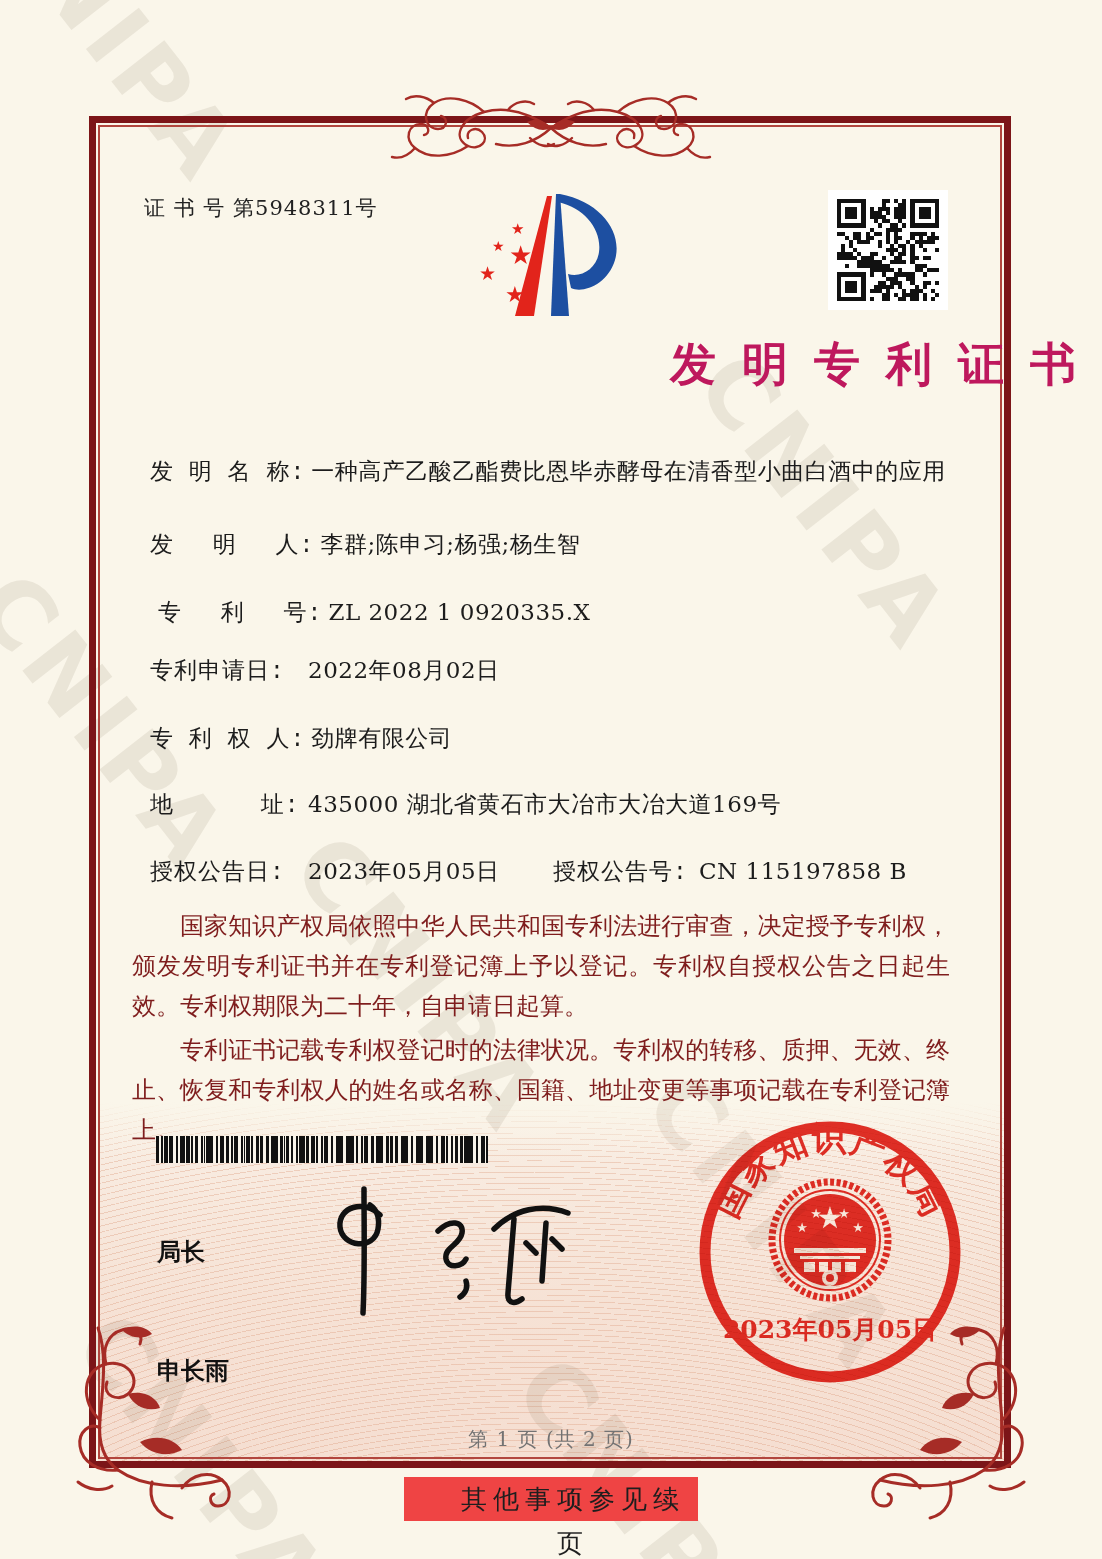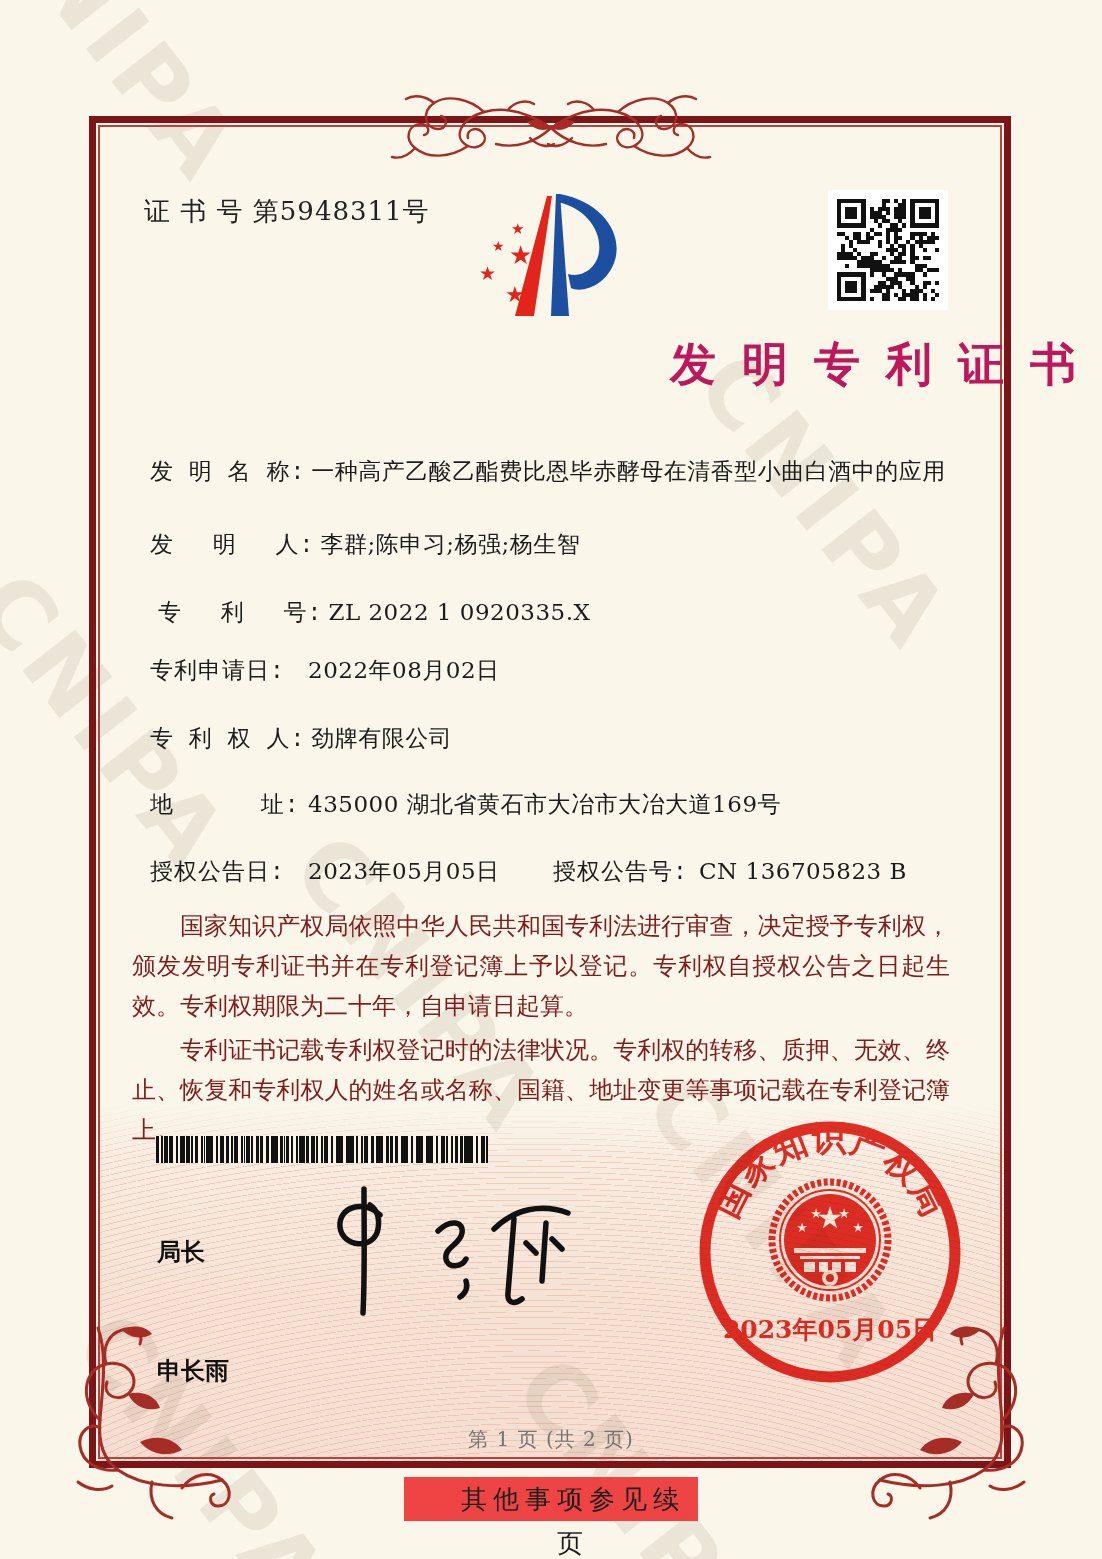--- a/index.html
+++ b/index.html
@@ -54,21 +54,21 @@
     border:2px solid #b2463e;
   }
   .ornament { position:absolute; z-index:3; pointer-events:none; }
   .orn-top { left:388px; top:86px; }
   .orn-bl  { left:52px;  top:1322px; }
   .orn-br  { left:838px; top:1322px; transform:scaleX(-1); }
 
   
   .cert-no {
     position:absolute; left:144px; top:194px; z-index:2;
-    font-size:26px; letter-spacing:1px; color:#222;
+    font-size:21px; letter-spacing:1px; color:#222;
   }
   .logo { position:absolute; left:463px; top:188px; z-index:2; }
   .qr {
     position:absolute; left:828px; top:190px; width:120px; height:120px;
     background:#ffffff; z-index:2; padding:9px;
   }
   .qr svg { width:102px; height:102px; display:block; }
   .title {
     position:absolute; left:0; top:334px; width:1102px; z-index:2;
     text-align:right; font-size:46px; font-weight:700;
@@ -459,21 +459,21 @@
     <span class="lbl">专 利 权 人:</span><span class="val">劲牌有限公司</span>
   </div>
   <div class="row r5">
     <span class="lbl">地　　　 址:</span><span class="val">435000 湖北省黄石市大冶市大冶大道169号</span>
   </div>
   <div class="row r6">
     <span>
       <span class="lbl">授权公告日:</span><span class="val">2023年05月05日</span>
     </span>
     <span class="grant-no">
-      <span class="lbl">授权公告号:</span><span class="val">CN 136705823 B</span>
+      <span class="lbl">授权公告号:</span><span class="val">CN 115197858 B</span>
     </span>
   </div>
 
   <div class="paras">
     <p>国家知识产权局依照中华人民共和国专利法进行审查，决定授予专利权，颁发发明专利证书并在专利登记簿上予以登记。专利权自授权公告之日起生效。专利权期限为二十年，自申请日起算。</p>
     <p>专利证书记载专利权登记时的法律状况。专利权的转移、质押、无效、终止、恢复和专利权人的姓名或名称、国籍、地址变更等事项记载在专利登记簿上。</p>
   </div>
 
   <div class="barcode"></div>
 

